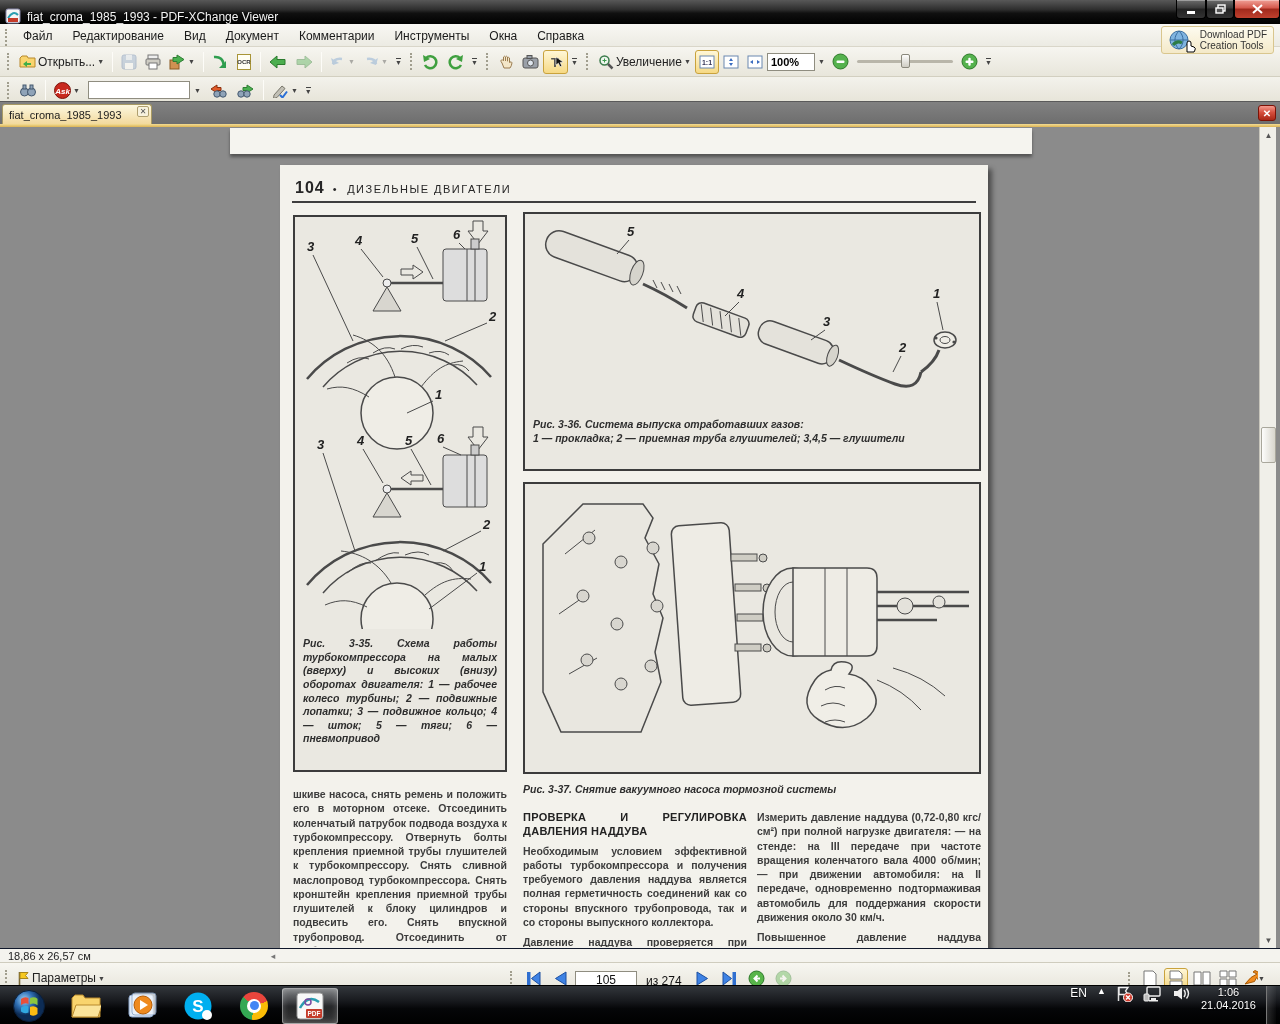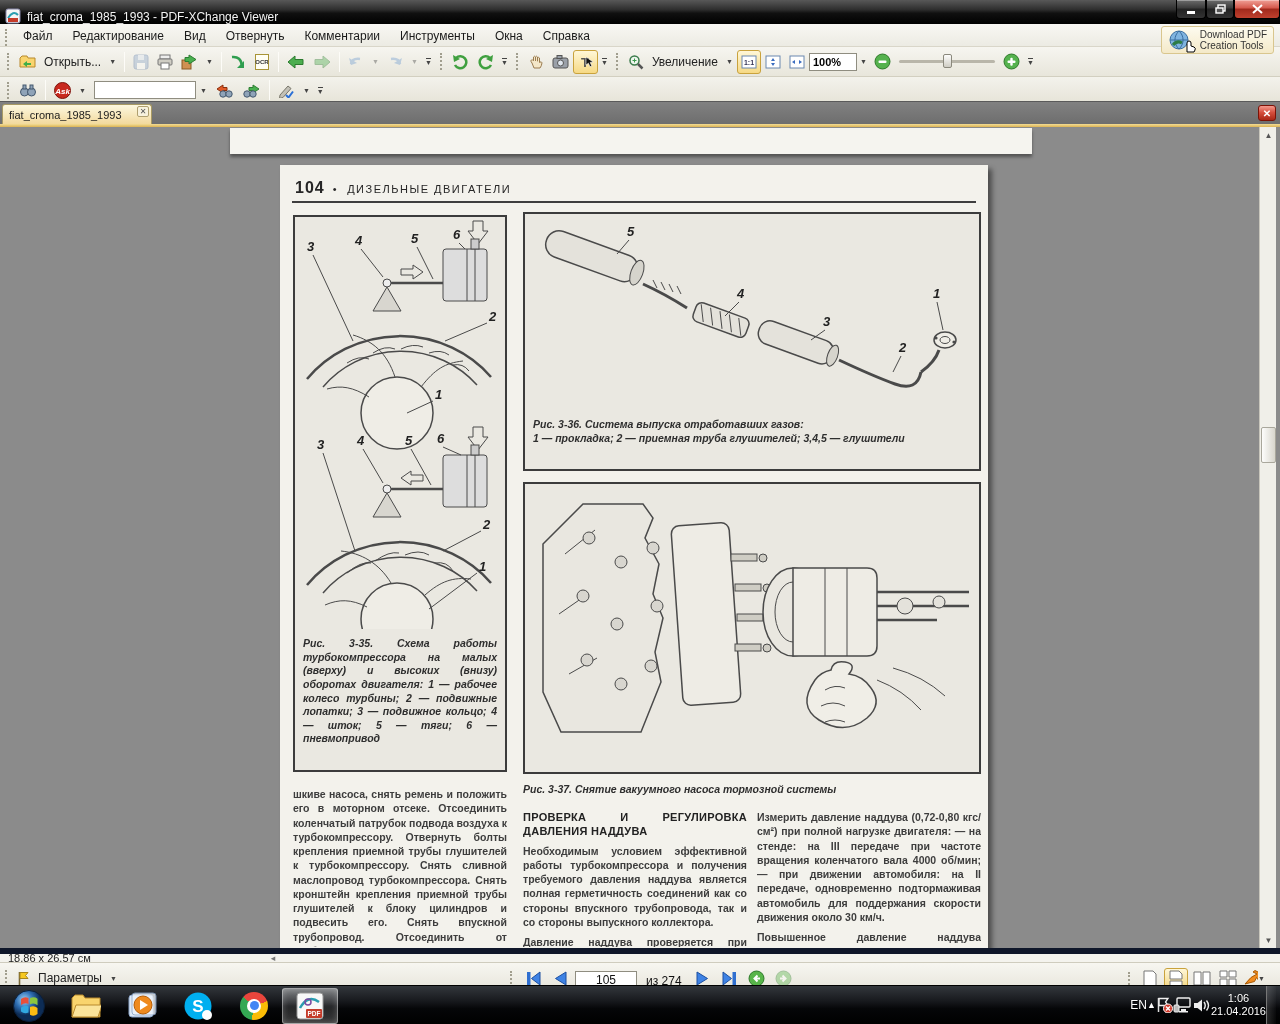--- a/index.html
+++ b/index.html
@@ -14,21 +14,21 @@
   .winbtn{height:19px;border:1px solid #000;border-top:none;border-radius:0 0 4px 4px;display:flex;align-items:center;justify-content:center;background:linear-gradient(#6c6c6c,#3a3a3a 45%,#222 50%,#333);box-shadow:inset 0 1px 0 rgba(255,255,255,.35);}
   .winbtn.close{background:linear-gradient(#f0a096,#d4574a 45%,#a02a1c 50%,#c0402e);}
   
   #menubar{left:0;top:24px;width:1280px;height:23px;background:linear-gradient(#f8f7f3,#ecebe3);border-bottom:1px solid #d9d6c9;}
   .menu-item{font-size:12px;color:#1a1a1a;padding:3px 10px;cursor:default;}
   #dl-tools{right:6px;top:26px;height:28px;background:linear-gradient(#fdfbef,#f4e9c8);border:1px solid #d9c68e;border-radius:3px;display:flex;align-items:center;gap:4px;padding:0 6px;z-index:9;}
   #dl-tools .txt{font-size:10px;line-height:11px;color:#333;}
   
   #tb1{left:0;top:47px;width:1280px;height:30px;background:linear-gradient(#f6f5f0,#e8e6db);border-bottom:1px solid #d2cfc0;display:flex;align-items:center;padding:0 2px;}
   #tb2{left:0;top:77px;width:1280px;height:24px;background:linear-gradient(#f3f2ec,#e6e4d8);border-bottom:1px solid #c9c6b6;display:flex;align-items:center;padding:13px 2px;}
-  .tb{height:24px;min-width:24px;display:flex;align-items:center;justify-content:flex-end;gap:8px;padding:0 3px;border-radius:3px;border:1px solid transparent;font-size:12px;color:#222;}
+  .tb{height:24px;min-width:24px;display:flex;align-items:center;justify-content:flex-end;gap:2px;padding:0 3px;border-radius:3px;border:1px solid transparent;font-size:12px;color:#222;}
   .tb.dis{opacity:.4;}
   .tb.active{background:linear-gradient(#fff7d8,#f6d984);border:1px solid #c9a23c;}
   .dd{font-size:7px;color:#444;}
   .sep{width:1px;height:20px;background:#bcb9aa;border-right:1px solid #fdfcf8;margin:0 4px;}
   .grip{width:3px;height:17px;border-left:2px dotted #a19e8e;margin:0 5px;}
   .ovf{display:flex;flex-direction:column;align-items:center;width:11px;font-size:7px;color:#444;line-height:4px;margin:0 1px;}
   .ovf b{display:block;width:5px;height:1px;background:#444;margin-bottom:2px;}
   .combo{height:18px;background:#fff;border:1px solid #8f8d80;font-size:11px;padding:0 3px;font-weight:bold;}
   
   #tabbar{left:0;top:101px;width:1280px;height:26px;background:linear-gradient(#818181,#6b6b6b);border-top:1px solid #5a5a5a;}
@@ -50,31 +50,31 @@
   .pgsec{font-size:11px;font-weight:normal;letter-spacing:1.5px;}
   .pgrule{position:absolute;left:12px;top:36px;width:684px;height:2px;background:#3e3e3e;}
   .figbox{position:absolute;border:2px solid #3c3c3c;background:#eae8e1;}
   .figcap{font-size:10.5px;font-weight:bold;font-style:italic;color:#2e2e2e;line-height:1.3;text-align:justify;padding:4px 8px;}
   .figlabel{font:bold italic 13px "Liberation Sans",sans-serif;fill:#222;}
   .ln{stroke:#4a4a4a;fill:none;}
   .col{position:absolute;font-size:10.5px;font-weight:600;color:#3d3d3d;line-height:1.36;text-align:justify;overflow:hidden;}
   .colhead{font-size:11px;font-weight:bold;color:#222;line-height:1.3;margin-bottom:5px;letter-spacing:.3px;}
   .col p{margin:0 0 6px 0;text-indent:0;}
   
-  #statustop{left:0;top:948px;width:1280px;height:14px;background:#f4f3ee;border-top:6px solid #0f172a;font-size:11px;color:#222;display:flex;align-items:center;}
+  #statustop{left:0;top:948px;width:1280px;height:14px;background:#f4f3ee;border-top:1px solid #0f172a;font-size:11px;color:#222;display:flex;align-items:center;}
   #statusbar{left:0;top:962px;width:1280px;height:31px;background:linear-gradient(#f7f6f1,#e6e4d9);border-top:1px solid #cfccbe;display:flex;align-items:center;}
   .navbtn{width:24px;height:20px;display:flex;align-items:center;justify-content:center;border-radius:3px;}
   #pginput{width:62px;height:17px;border:1px solid #8f8d80;background:#fff;font-size:12px;text-align:center;color:#111;}
   .layoutbtn{width:24px;height:21px;display:flex;align-items:center;justify-content:center;border:1px solid transparent;border-radius:3px;}
   .layoutbtn.active{background:linear-gradient(#fff7d8,#f3d784);border:1px solid #c9a23c;}
   
   #taskbar{left:0;top:985px;width:1280px;height:39px;background:linear-gradient(#33373c,#17191d 40%,#050608 60%,#000);border-top:1px solid #000;display:flex;align-items:center;}
   .tslot{width:56px;height:36px;display:flex;align-items:center;justify-content:center;margin-top:1px;border-radius:3px;}
   .tslot.active{background:linear-gradient(rgba(255,255,255,.38),rgba(255,255,255,.12) 50%,rgba(255,255,255,.22));border:1px solid rgba(255,255,255,.45);box-shadow:inset 0 0 6px rgba(255,255,255,.25);}
-  #tray{margin-left:auto;display:flex;align-items:center;padding-right:4px;color:#fff;}
+  #tray{margin-left:auto;display:flex;gap:10px;padding-right:4px;color:#fff;}
   #clock{font-size:11px;color:#fff;text-align:center;line-height:13px;text-shadow:0 1px 1px #000;}
   #showdesk{width:10px;height:39px;border-left:1px solid #777;background:linear-gradient(90deg,rgba(255,255,255,.15),rgba(255,255,255,.02));}
 </style>
 </head>
 <body>
 
 <div id="screen">
 
   <div id="titlebar" class="abs row">
     <svg width="16" height="16" style="margin-left:5px">
@@ -101,21 +101,21 @@
           </svg>
         </div>
     </div>
   </div>
 
   <div id="menubar" class="abs row">
     <div class="grip"></div>
     <div class="menu-item">Файл</div>
     <div class="menu-item">Редактирование</div>
     <div class="menu-item">Вид</div>
-    <div class="menu-item">Отвернуть</div>
+    <div class="menu-item">Документ</div>
     <div class="menu-item">Комментарии</div>
     <div class="menu-item">Инструменты</div>
     <div class="menu-item">Окна</div>
     <div class="menu-item">Справка</div>
   </div>
   <div id="dl-tools" class="abs">
     <svg width="22" height="22">
         <circle cx="11" cy="11" r="9" fill="#7fb4e0" stroke="#3a6ea0"></circle>
         <path d="M2 11 h18 M11 2 a12 12 0 0 1 0 18 M11 2 a12 12 0 0 0 0 18" stroke="#3a6ea0" fill="none"></path>
         <path d="M5 16 q4 -5 9 -2" stroke="#2e7d46" stroke-width="3" fill="none"></path>

